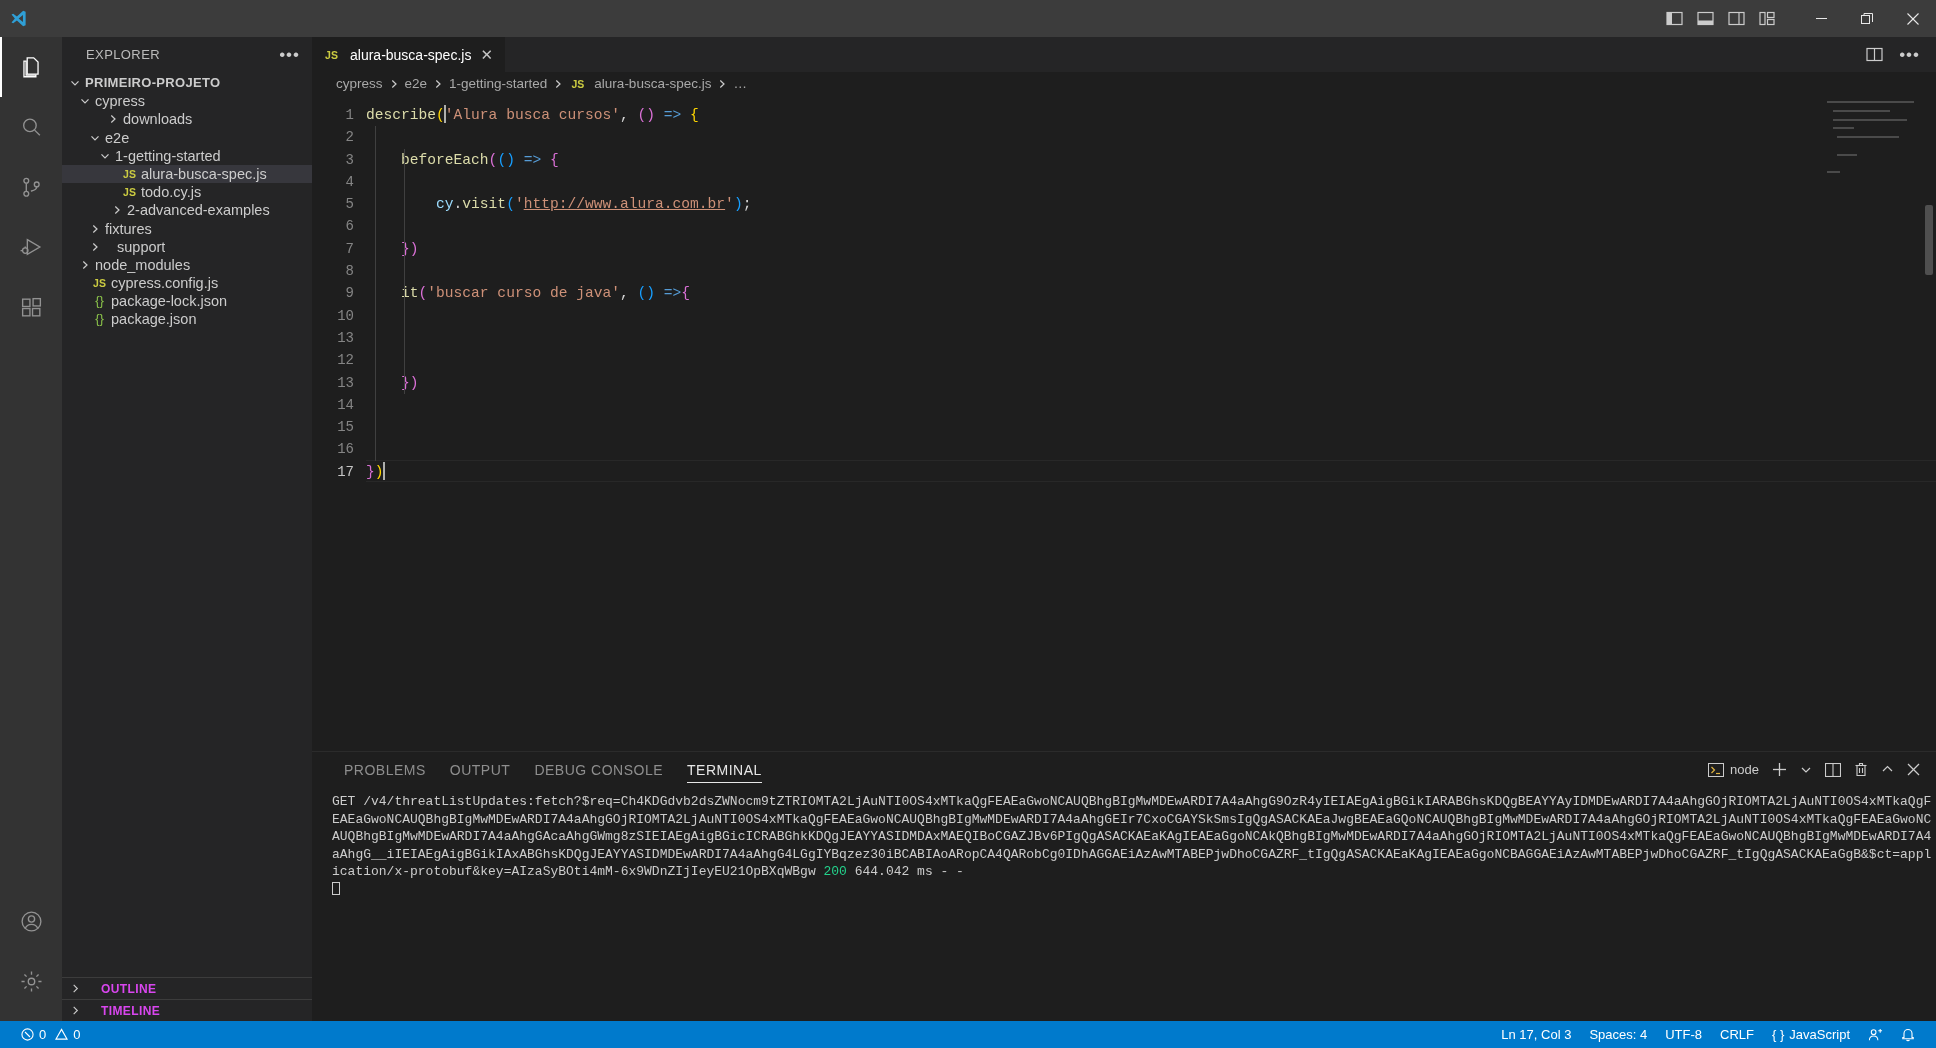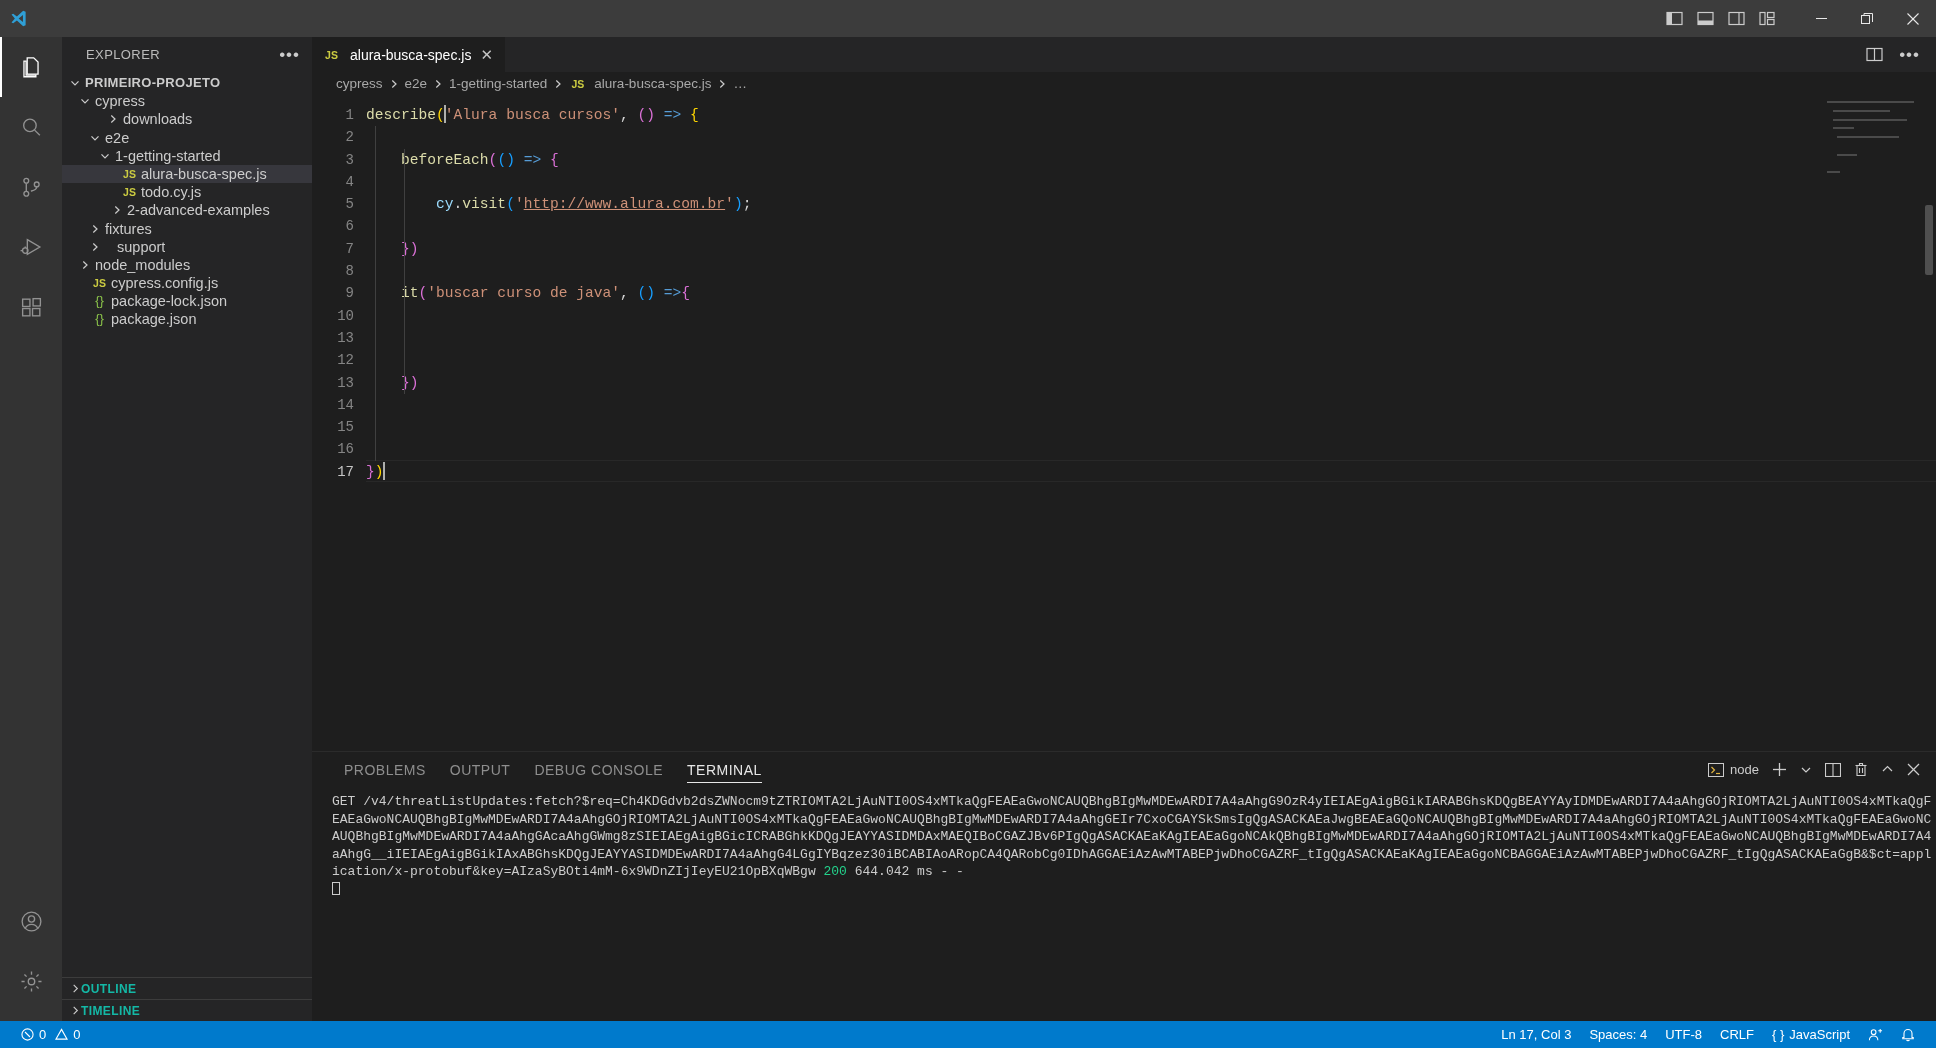--- a/index.html
+++ b/index.html
@@ -79,22 +79,22 @@
   .chev svg { display:block; }
   .file-badge {
     font-size: 10.5px; font-weight: bold; width: 17px; text-align: center; flex: 0 0 17px;
     margin-right: 3px;
   }
   .badge-js { color: #cbcb41; }
   .badge-json { color: #8bc34a; font-weight: normal; font-size: 13px;}
   .row-label { overflow: hidden; text-overflow: ellipsis; }
 
   .panel-section {
-    height: 22px; display: flex; align-items: center; gap: 0;
-    font-size: 12px; font-weight: bold; letter-spacing: .4px; color: #14b8a6;
+    height: 22px; display: flex; align-items: center; gap: 20px;
+    font-size: 12px; font-weight: bold; letter-spacing: .4px; color: #d946ef;
     border-top: 1px solid #3c3c3c; padding-left: 8px;
   }
 
   
   .editorarea { flex: 1; display: flex; flex-direction: column; min-width: 0; background:#1e1e1e; }
   .tabsrow { height: 35px; background: #252526; display: flex; align-items: stretch; position:relative; }
   .tab {
     display: flex; align-items: center; gap: 7px; padding: 0 10px 0 11px;
     background: #1e1e1e; color: #ffffff; font-size: 14px; position: relative;
     border-right: 1px solid #252526; max-width: 280px;

